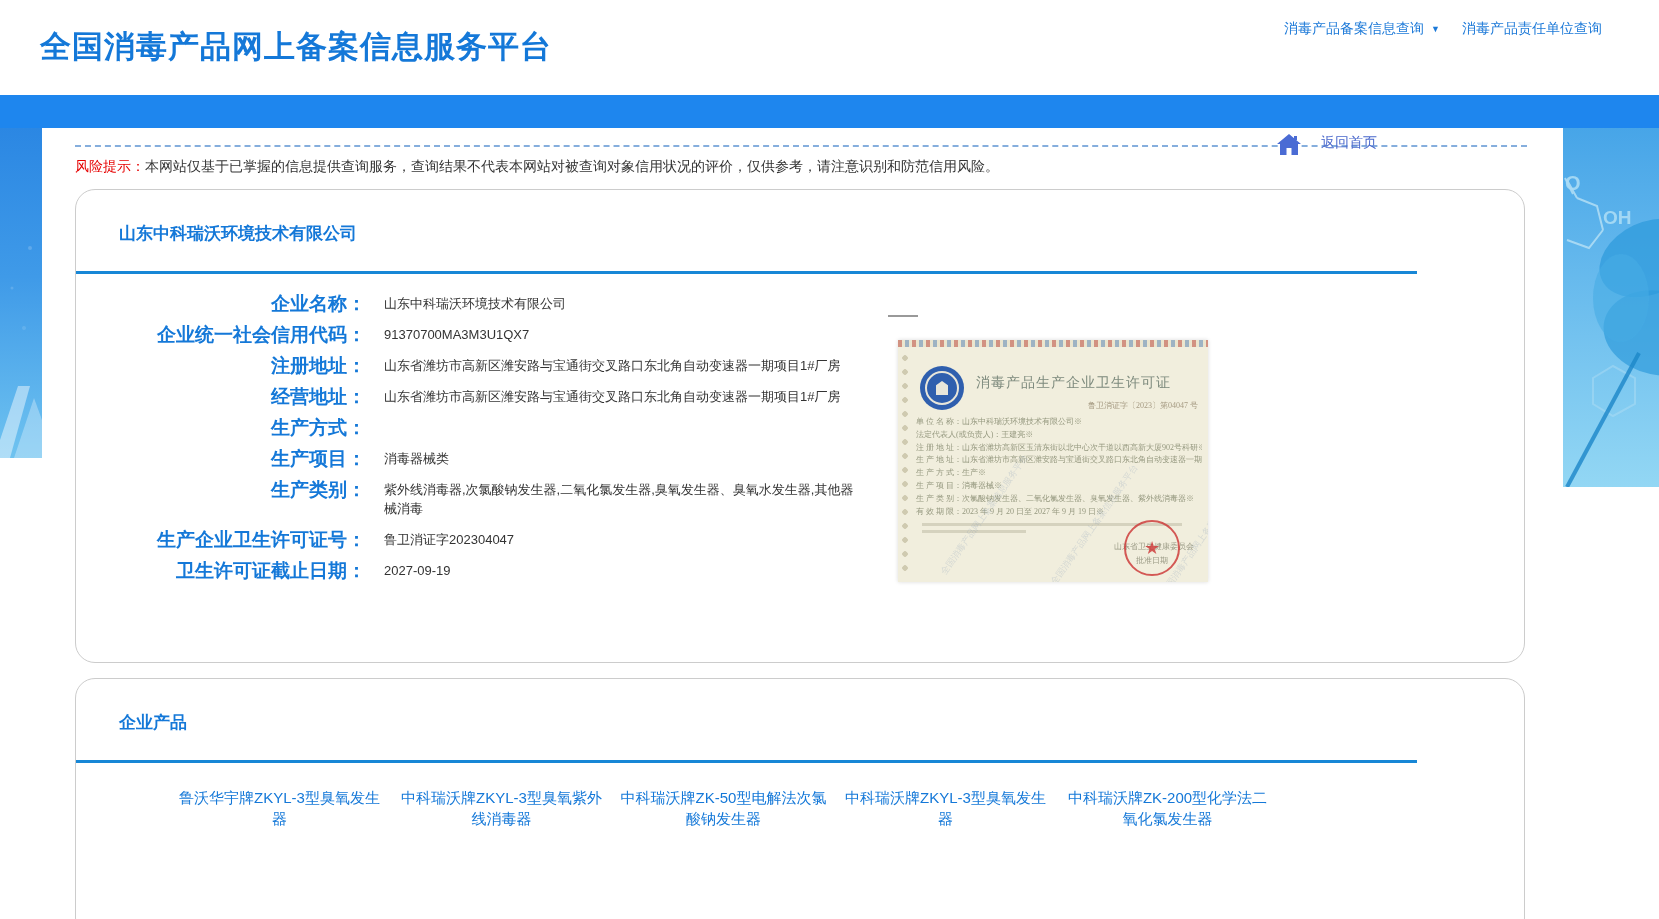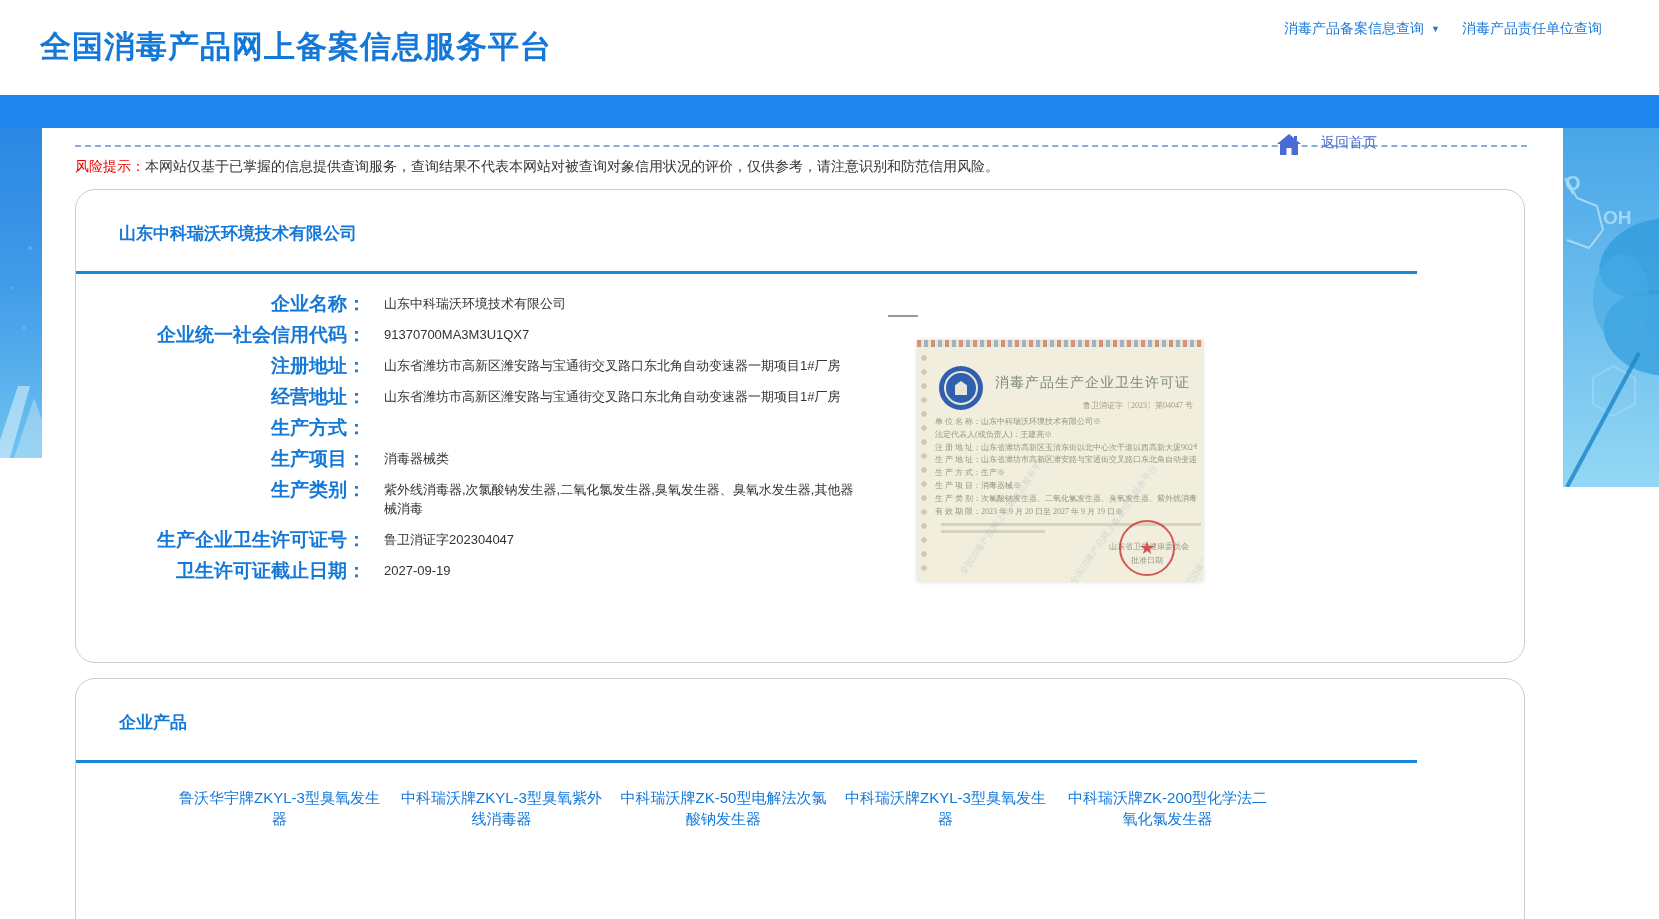--- a/index.html
+++ b/index.html
@@ -48,21 +48,21 @@
   .card-line{margin-top:26px;height:3px;background:#1787d6;width:calc(100% - 107px);}
 
   .fields{margin-top:20px;padding-left:50px;}
   .field-row{display:flex;margin-bottom:12px;line-height:19px;}
   .f-label{width:240px;text-align:right;color:#1478d8;font-weight:bold;font-size:19px;flex:none;}
   .f-value{margin-left:18px;font-size:13px;color:#333;max-width:470px;}
 
   .dash-mark{position:absolute;left:812px;top:125px;width:30px;border-top:2px solid #999;}
 
   
-  .cert{position:absolute;left:841px;top:150px;width:286px;height:242px;background:#f1eedd;
+  .cert{position:absolute;left:822px;top:150px;width:310px;height:242px;background:#f1eedd;
         box-shadow:0 0 4px rgba(0,0,0,.15);overflow:hidden;font-family:"Liberation Serif","DejaVu Serif",serif;}
   .cert-border-top{position:absolute;top:0;left:0;width:100%;height:7px;
         background:repeating-linear-gradient(90deg,#c46a5a 0 4px,#e8e2c8 4px 7px,#7a9ab8 7px 11px,#e8e2c8 11px 14px);opacity:.7;}
   .cert-holes{position:absolute;top:12px;left:3px;width:8px;height:220px;
         background:repeating-radial-gradient(circle at 4px 6px,#cfcab0 0 2.5px,transparent 3px 100%) ;
         background-size:8px 14px;}
   .cert-emblem{position:absolute;left:22px;top:26px;width:44px;height:44px;border-radius:50%;
         background:#2f5fae;display:flex;align-items:center;justify-content:center;}
   .cert-emblem .inner{width:30px;height:30px;border-radius:50%;border:2px solid #e8e6da;
         background:#2f5fae;display:flex;align-items:center;justify-content:center;}

